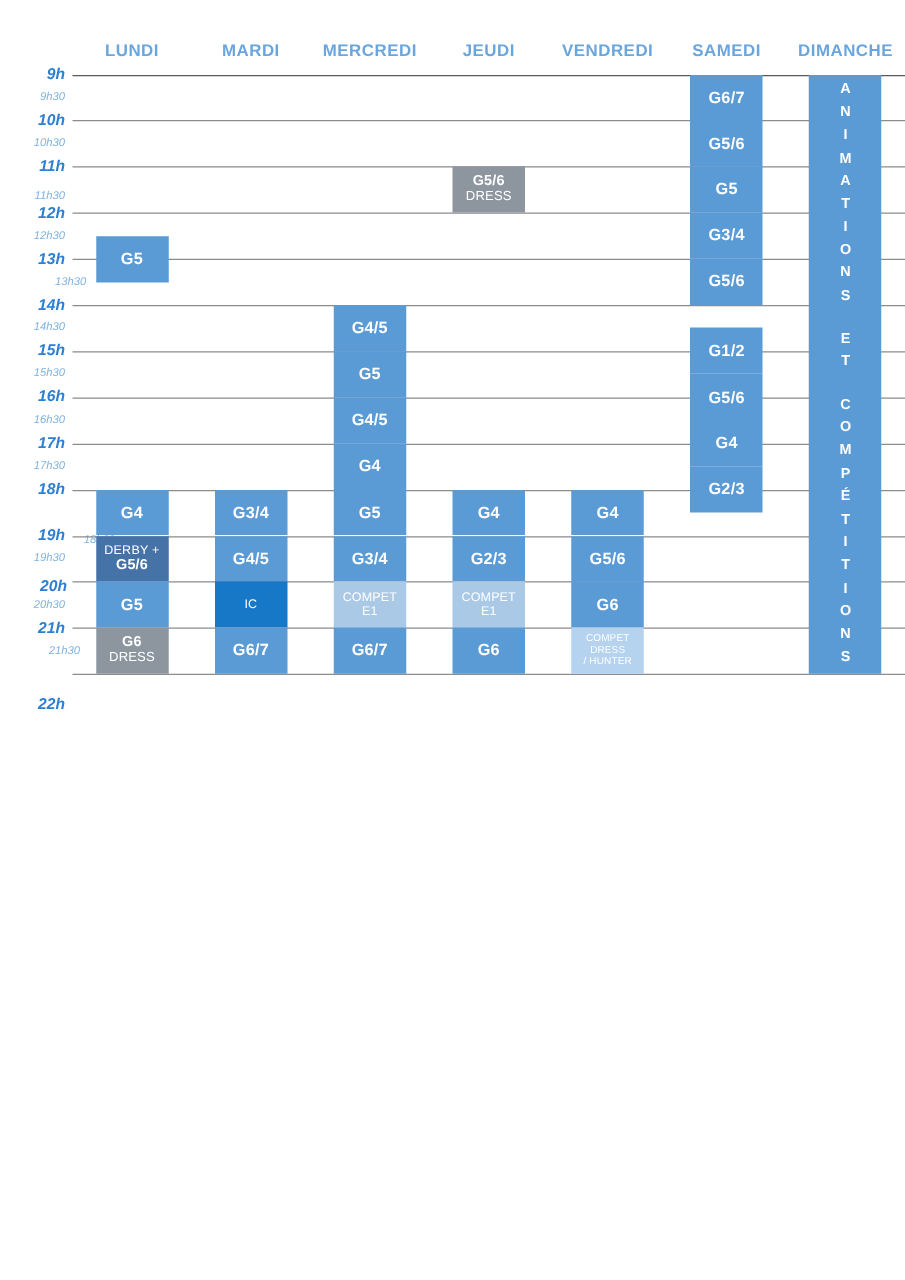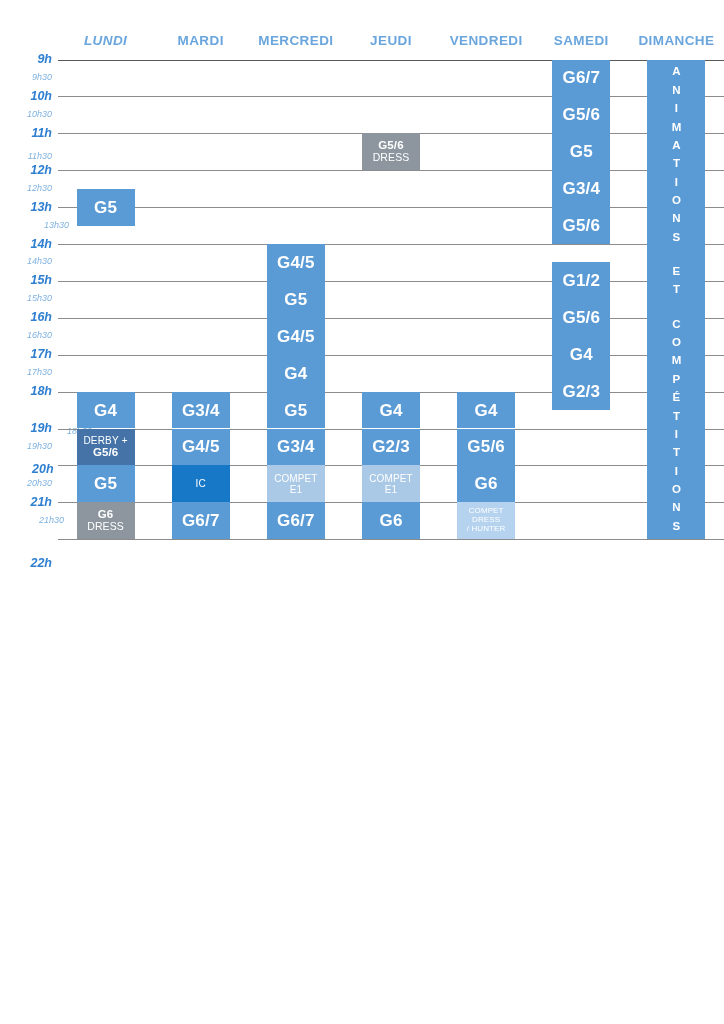--- a/index.html
+++ b/index.html
@@ -71,21 +71,21 @@
     display: flex;
     flex-direction: column;
     align-items: center;
     justify-content: center;
     color: #ffffff;
     text-align: center;
     line-height: 1.12;
     overflow: hidden;
   }
   .block .l1 {
-    font-size: 17px;
+    font-size: 13px;
     font-weight: bold;
     letter-spacing: 0.2px;
   }
   .block .l2 {
     font-size: 10.5px;
     font-weight: normal;
     letter-spacing: 0.1px;
   }
   
   .block.two-line-derby .l1 { font-size: 10px; font-weight: normal; }
@@ -117,21 +117,21 @@
     letter-spacing: 0;
   }
   .sunday-banner .vgap { height: 9px; }
 </style>
 </head>
 <body>
 
 <div id="schedule">
 
   <div id="headers">
-      <div class="day-header" style="left: 58px; width: 95.1429px; font-style: italic;">LUNDI</div>
+      <div class="day-header" style="left: 58px; width: 95.1429px;">LUNDI</div>
       <div class="day-header" style="left: 153.143px; width: 95.1429px;">MARDI</div>
       <div class="day-header" style="left: 248.286px; width: 95.1429px;">MERCREDI</div>
       <div class="day-header" style="left: 343.429px; width: 95.1429px;">JEUDI</div>
       <div class="day-header" style="left: 438.571px; width: 95.1429px;">VENDREDI</div>
       <div class="day-header" style="left: 533.714px; width: 95.1429px;">SAMEDI</div>
       <div class="day-header" style="left: 628.857px; width: 95.1429px;">DIMANCHE</div>
     </div>
   <div id="timelabels">
       <div class="time-label full" style="top: 52px;">9h</div>
       <div class="time-label half" style="top: 71.95px;">9h30</div>

